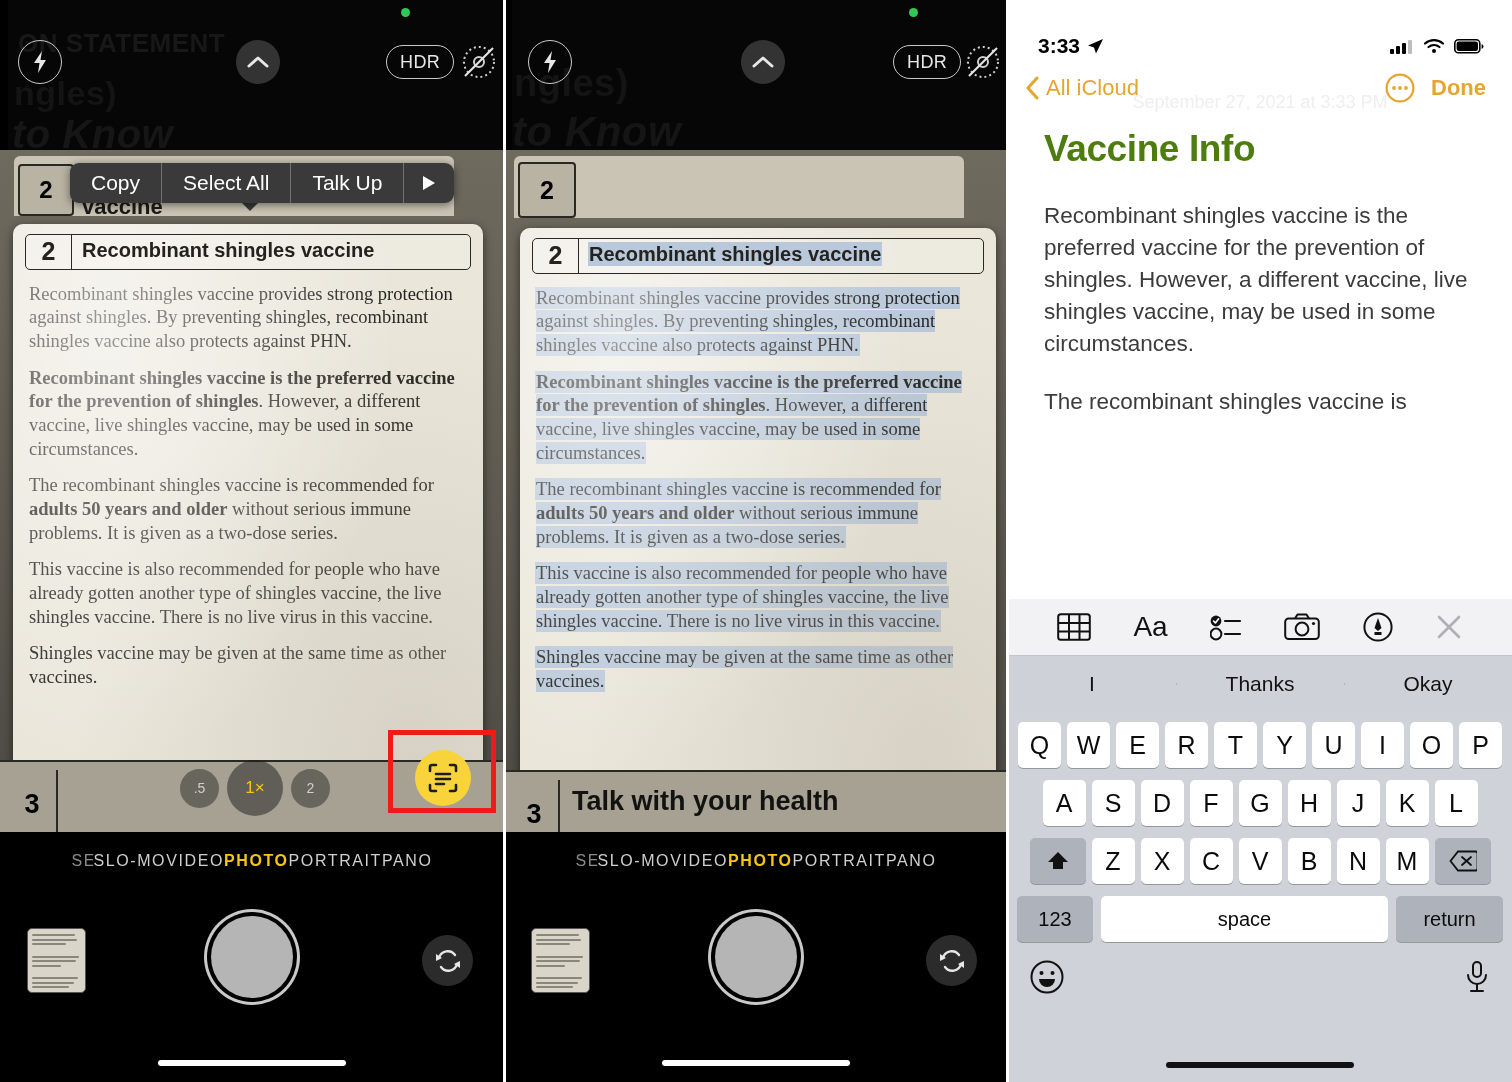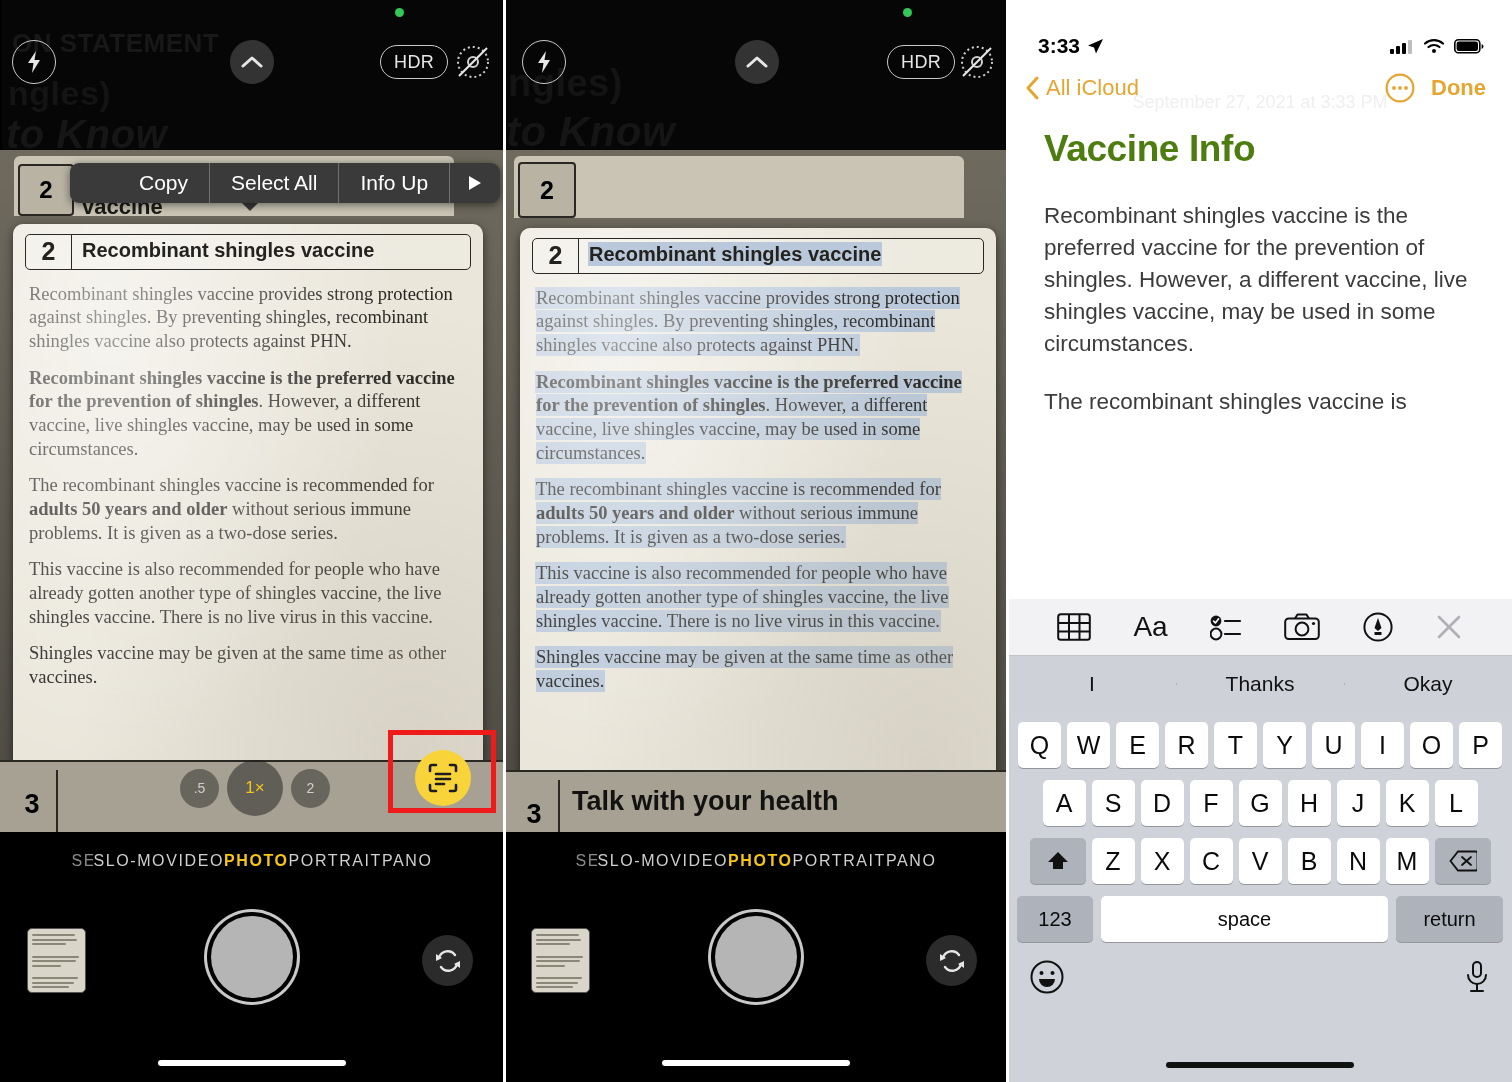--- a/index.html
+++ b/index.html
@@ -11,21 +11,21 @@
   }
   .stage { position: relative; width: 1512px; height: 1082px; display: flex; }
 
   
   .panel { position: relative; width: 504px; height: 1082px; overflow: hidden; background: #000; }
   .panel.p2 { width: 504px; }
   .panel.p3 { width: 504px; background: #fff; }
 
   
   .cam-top {
-    position: absolute; left: 2px; top: 0; width: 100%; height: 150px;
+    position: absolute; left: 8px; top: 0; width: 100%; height: 150px;
     background: #060606;
   }
   .cam-ghost {
     position: absolute; color: #151515; font-weight: 700;
     font-family: "Liberation Sans", sans-serif; letter-spacing: .5px;
     white-space: nowrap; pointer-events: none;
   }
   .green-dot {
     position: absolute; width: 9px; height: 9px; border-radius: 50%;
     background: #33c759; top: 8px; left: 393px;
@@ -278,24 +278,24 @@
         <div class="para">Shingles vaccine may be given at the same time as other vaccines.</div>
       </div>
 
       <div style="position:absolute; left:0; top:610px; width:504px; height:90px; background:#a6a193; border-top:2px solid #2a2822;">
         <div style="position:absolute; left:8px; top:8px; width:50px; height:72px; border-right:2px solid #2a2822;">
           <div style="text-align:center; line-height:68px; font-family:'Liberation Sans',sans-serif; font-weight:700; font-size:27px;">3</div>
         </div>
       </div>
     </div>
 
-    <div class="edit-menu" style="left:70px; top:163px;padding-left:48px;">
+    <div class="edit-menu" style="left:70px; top:163px;">
       <div class="mi">Copy</div>
       <div class="mi">Select All</div>
-      <div class="mi">Info Up</div>
+      <div class="mi">Talk Up</div>
       <div class="mi">
         <svg width="16" height="18" viewBox="0 0 16 18">
             <polygon points="2,2 14,9 2,16" fill="#fff"></polygon>
           </svg>
       </div>
     </div>
     <div class="menu-arrow" style="left:239px; top:200px;"></div>
 
     <div class="zoom-row" style="left:180px; top:760px;">
       <div class="zoom-pill">.5</div>

